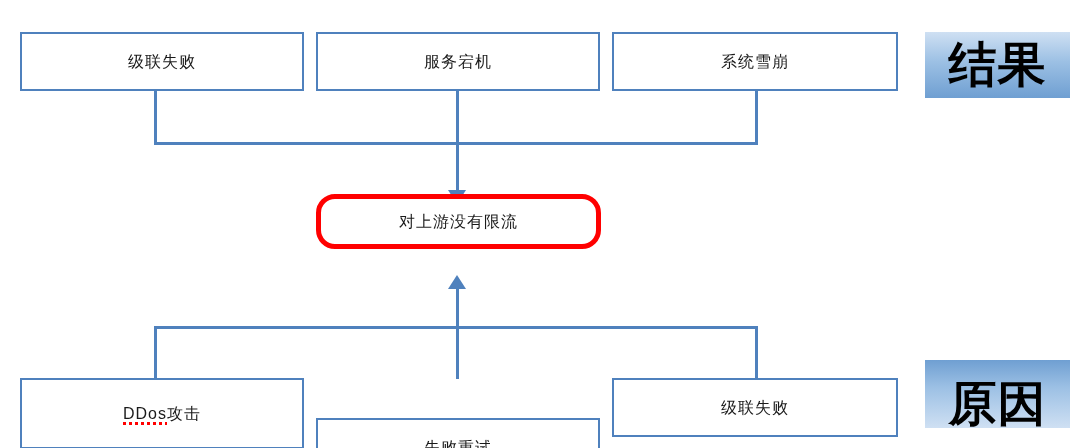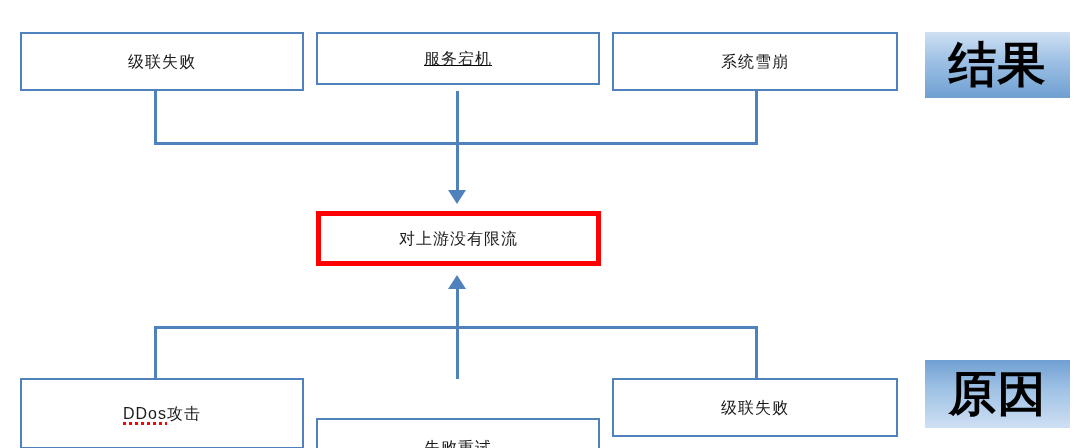--- a/index.html
+++ b/index.html
@@ -120,42 +120,42 @@
 </style>
 </head>
 <body>
 
 <div id="canvas">
 
   <div class="node" style="left:20px; top:32px; width:284px; height:59px;">
     <span class="node-label">级联失败</span>
   </div>
 
-  <div class="node" style="left:316px; top:32px; width:284px; height:53px;text-decoration:underline;">
+  <div class="node" style="left:316px; top:32px; width:284px; height:59px;">
     <span class="node-label">服务宕机</span>
   </div>
 
   <div class="node" style="left:612px; top:32px; width:286px; height:59px;">
     <span class="node-label">系统雪崩</span>
   </div>
 
   <div class="banner banner-result" style="left:925px; top:32px; width:145px; height:66px;">
     <span class="banner-label">结果</span>
   </div>
 
   <div class="conn-v" style="left:154px; top:91px; height:54px;"></div>
   <div class="conn-v" style="left:456px; top:91px; height:54px;"></div>
   <div class="conn-v" style="left:755px; top:91px; height:54px;"></div>
 
   <div class="conn-h" style="left:154px; top:142px; width:604px;"></div>
 
   <div class="conn-v" style="left:456px; top:142px; height:50px;"></div>
   <div class="arrow-head-down" style="left:448px; top:190px;"></div>
 
-  <div class="node-highlight" style="left:316px; top:211px; width:285px; height:55px;">
+  <div class="node-highlight" style="left:316px; top:194px; width:285px; height:55px;border-radius:19px;">
     <span class="node-label">对上游没有限流</span>
   </div>
 
   <div class="arrow-head-up" style="left:448px; top:275px;"></div>
   <div class="conn-v" style="left:456px; top:288px; height:41px;"></div>
 
   <div class="conn-h" style="left:154px; top:326px; width:604px;"></div>
 
   <div class="conn-v" style="left:154px; top:326px; height:53px;"></div>
   <div class="conn-v" style="left:456px; top:326px; height:53px;"></div>
@@ -166,17 +166,17 @@
   </div>
 
   <div class="node" style="left:316px; top:378px; width:284px; height:59px;margin-top:40px;">
     <span class="node-label">失败重试</span>
   </div>
 
   <div class="node" style="left:612px; top:378px; width:286px; height:59px;">
     <span class="node-label">级联失败</span>
   </div>
 
-  <div class="banner banner-cause" style="left:925px; top:360px; width:145px; height:68px;">
+  <div class="banner banner-cause" style="left:925px; top:360px; width:145px; height:68px;align-items:flex-end;">
     <span class="banner-label">原因</span>
   </div>
 
 </div>
 
 </body></html>

